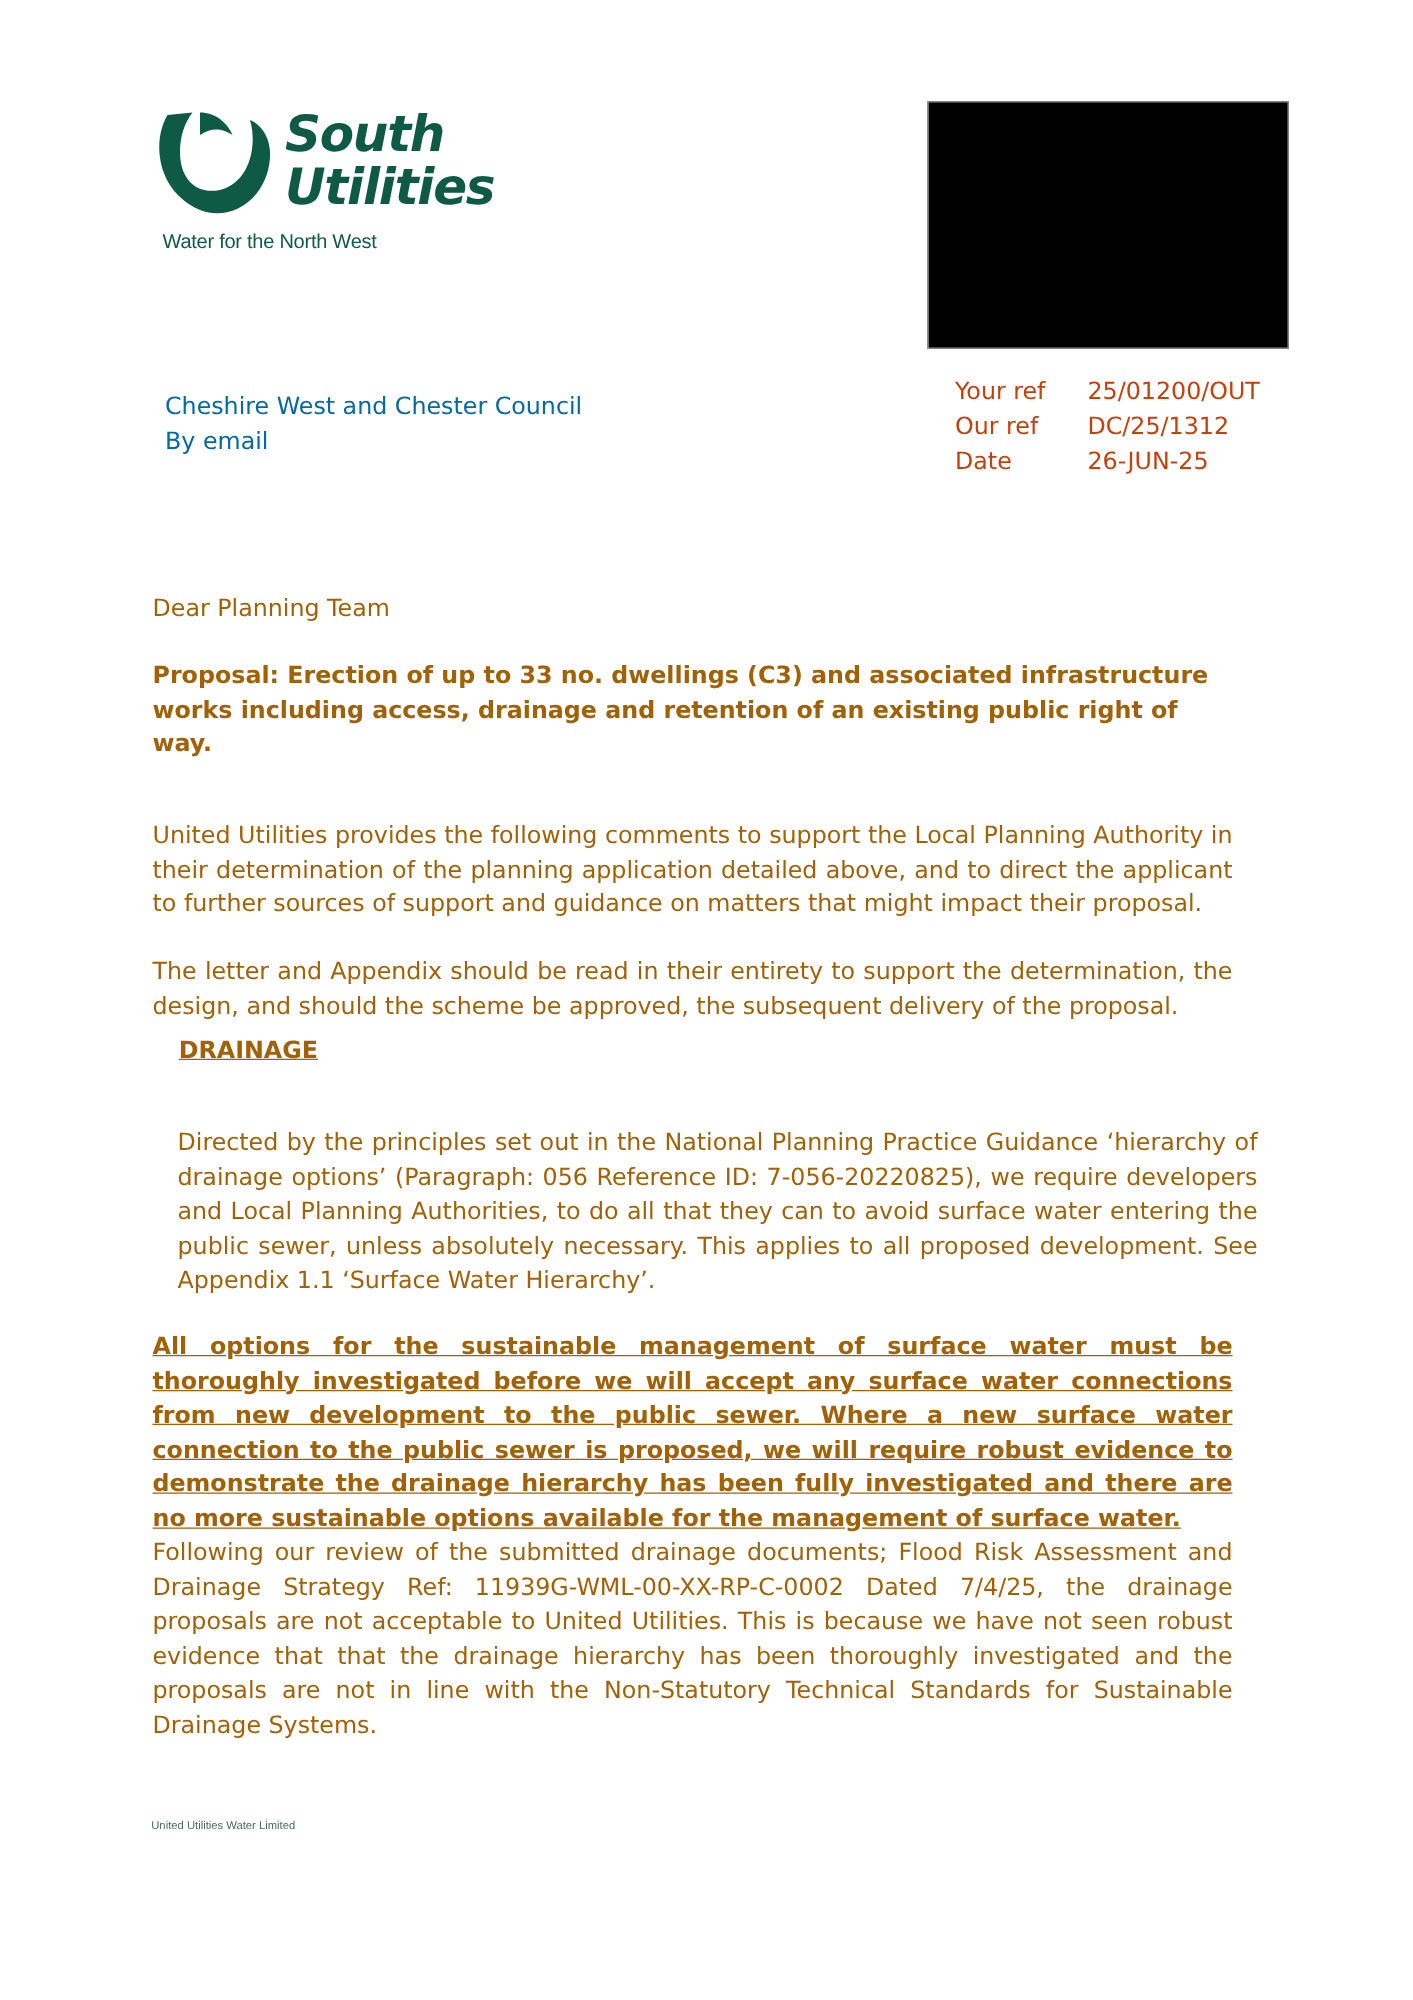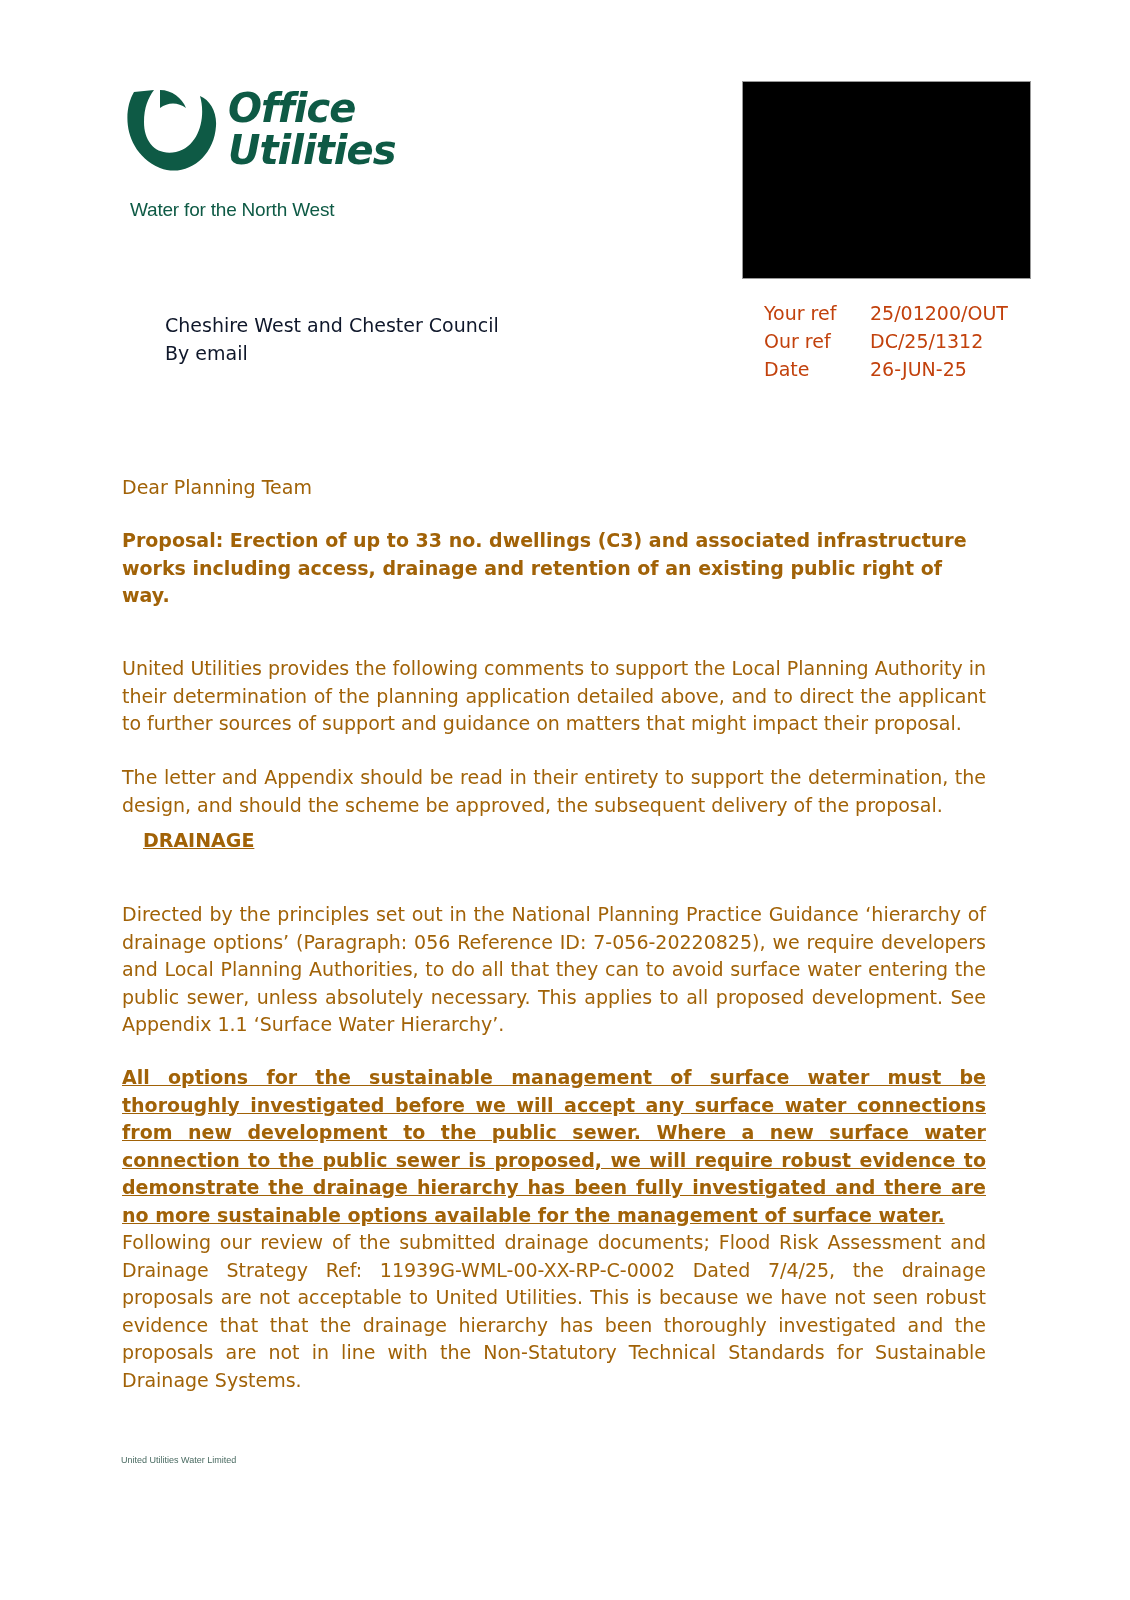--- a/index.html
+++ b/index.html
@@ -13,54 +13,54 @@
     .logo { left: 120px; top: 86px; width: 260px; height: 130px; }
     .logo svg { display: block; }
     .logo-word {
       position: absolute; left: 108px; font-family: "DejaVu Sans", sans-serif;
       font-style: italic; font-weight: bold; color: #0e5a45; font-size: 40px;
       line-height: 40px; letter-spacing: -1px;
     }
     .logo-word.w1 { top: 2px; }
     .logo-word.w2 { top: 44px; }
     .logo-tag {
-      position: absolute; left: 10px; top: 113px; font-size: 19px; color: #0e5a45;
+      position: absolute; left: 10px; top: 99px; font-size: 16px; color: #0e5a45;
       font-family: "Liberation Sans", sans-serif; letter-spacing: -0.2px;
     }
 
     .redaction { left: 742px; top: 81px; width: 287px; height: 196px; background: #000; border: 1px solid #999; }
 
-    .addr { left: 132px; top: 311px; font-size: 19px; line-height: 28px; color: #0f172a; margin-left: 33px; }
+    .addr { left: 132px; top: 311px; font-size: 19px; line-height: 28px; color: #0369a1; }
     .refs { left: 764px; top: 299px; font-size: 19px; line-height: 28px; color: #c2410c; }
     .refs table { border-collapse: collapse; }
     .refs td { padding: 0; vertical-align: top; font-size: 19px; line-height: 28px; }
     .refs td.lbl { width: 106px; }
 
     .letter { left: 122px; width: 864px; font-size: 19px; line-height: 27.5px; color: #a16207; }
     .letter p { margin: 0; }
     .salutation { top: 474px; }
     .subject { top: 527px; font-weight: bold; }
     .para1 { top: 636px; text-align: justify; }
     .para2 { top: 745px; text-align: justify; }
     .heading { top: 827px; font-weight: bold; text-decoration: underline; margin-left: 21px; }
-    .para3 { top: 882px; text-align: justify; }
+    .para3 { top: 882px; text-align: justify; margin-left: 20px; }
     .para4 { top: 1045px; text-align: justify; font-weight: bold; text-decoration: underline; }
     .para5 { top: 1209px; text-align: justify; margin-top: 20px; }
 
     .footer { left: 121px; top: 1455px; font-family: "Liberation Sans", sans-serif; color: #4a6b62; font-size: 9px; line-height: 11px; }
   </style>
 </head>
 <body>
 
 <div class="abs logo">
   <svg width="100" height="88" viewBox="0 0 100 88">
     <path d="M14 6 C2 26 4 66 40 82 C66 92 94 72 96 40 C97 26 90 14 80 10 C86 30 80 60 56 66 C36 70 24 56 24 36 C24 22 28 12 34 4 Z" fill="#0e5a45"></path>
     <path d="M40 4 C52 4 62 12 66 22 C58 16 48 16 40 22 Z" fill="#0e5a45"></path>
   </svg>
-  <div class="logo-word w1">Office</div>
+  <div class="logo-word w1">South</div>
   <div class="logo-word w2">Utilities</div>
   <div class="logo-tag">Water for the North West</div>
 </div>
 
 <div class="abs redaction"></div>
 
 <div class="abs addr">
   <div>Cheshire West and Chester Council</div>
   <div>By email</div>
 </div>

